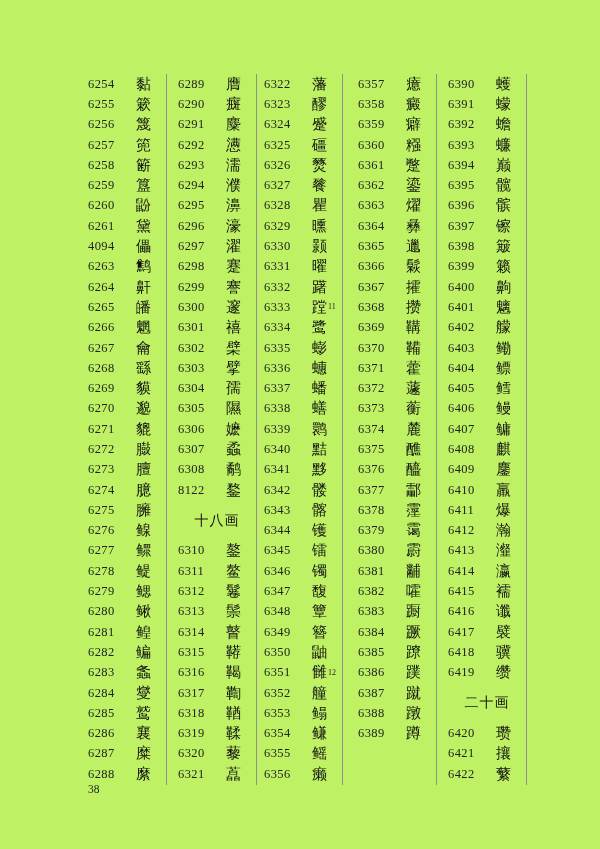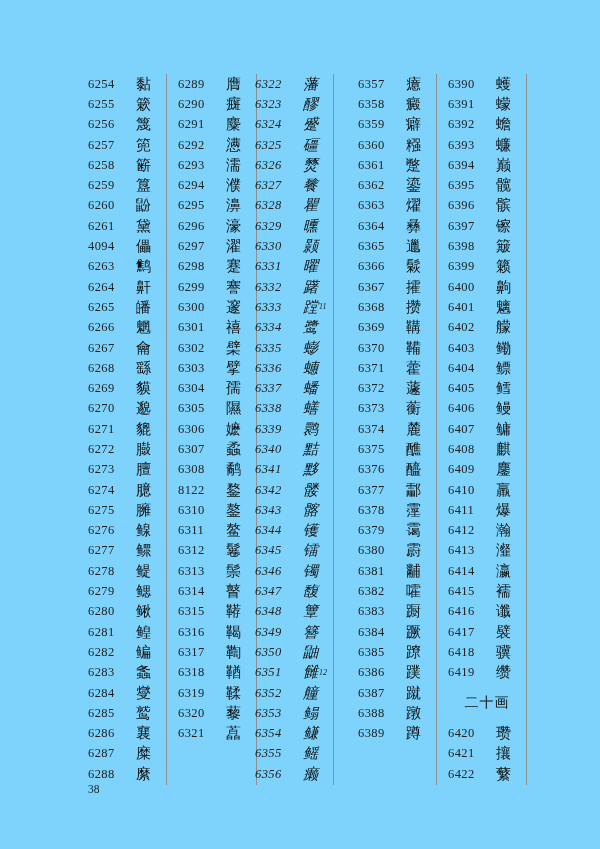--- a/index.html
+++ b/index.html
@@ -1,22 +1,22 @@
 <!DOCTYPE html>
 <html><head>
 <meta charset="utf-8">
 <style>
   html,body{margin:0;padding:0;background:#ffffff;}
-  .page{position:relative;width:600px;height:849px;background:#7dd3fc;overflow:hidden;
+  .page{position:relative;width:600px;height:849px;background:#bef264;overflow:hidden;
         font-family:"Liberation Serif","DejaVu Serif",serif;color:#1c1c1c;}
   .col{position:absolute;top:74px;width:82px;height:711px;box-sizing:border-box;
        border-right:1px solid #8f8f8f;padding-left:3px;}
   .col1{left:85px;}
   .col2{left:175px;}
-  .col3{left:252px;font-style:italic;}
+  .col3{left:261px;}
   .col4{left:355px;}
   .col5{left:445px;}
   .row{display:flex;align-items:center;height:20.3px;white-space:nowrap;}
   .num{display:inline-block;width:37px;font-size:12.5px;letter-spacing:0.4px;color:#222;}
   .chr{display:inline-block;margin-left:11px;font-size:15px;color:#111;line-height:1;}
   .sup{font-size:8px;vertical-align:super;line-height:0;margin-left:1px;color:#222;}
   .sect{display:flex;align-items:center;justify-content:center;height:40.6px;
         font-size:14px;letter-spacing:1px;color:#111;}
   .pagenum{position:absolute;left:88px;top:783px;font-size:11.5px;color:#222;}
 </style>
@@ -244,20 +244,21 @@
         <span class="chr">蟊</span>
       </div>
       <div class="row">
         <span class="num">6308</span>
         <span class="chr">鹬</span>
       </div>
       <div class="row">
         <span class="num">8122</span>
         <span class="chr">鍪</span>
       </div>
+      <div class="sect">十八画</div>
       <div class="row">
         <span class="num">6310</span>
         <span class="chr">鏊</span>
       </div>
       <div class="row">
         <span class="num">6311</span>
         <span class="chr">鳌</span>
       </div>
       <div class="row">
         <span class="num">6312</span>

